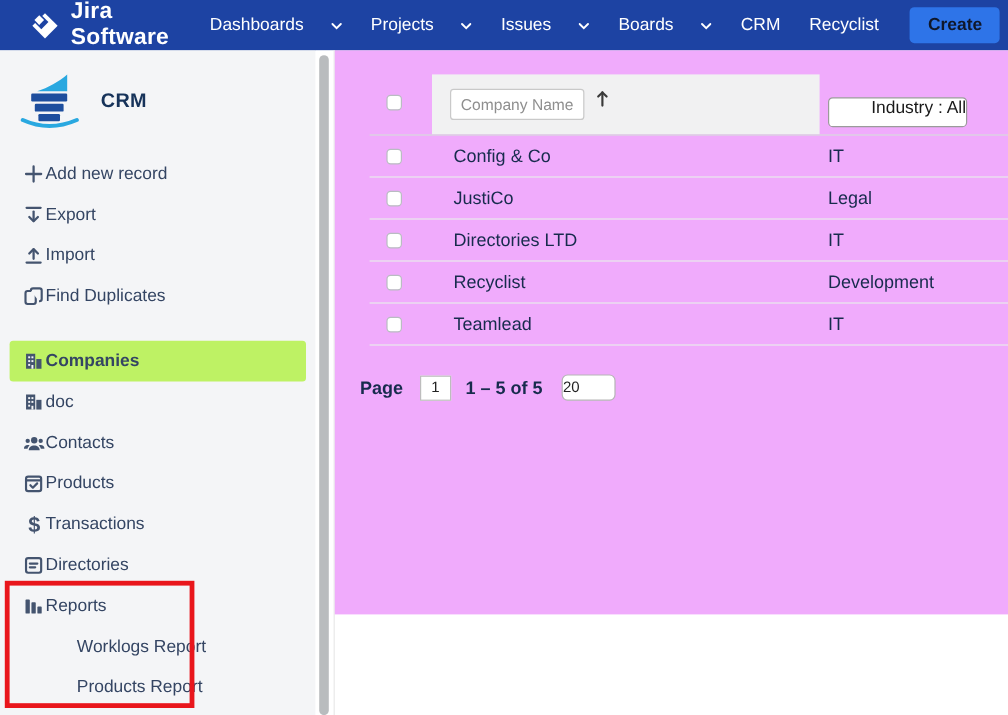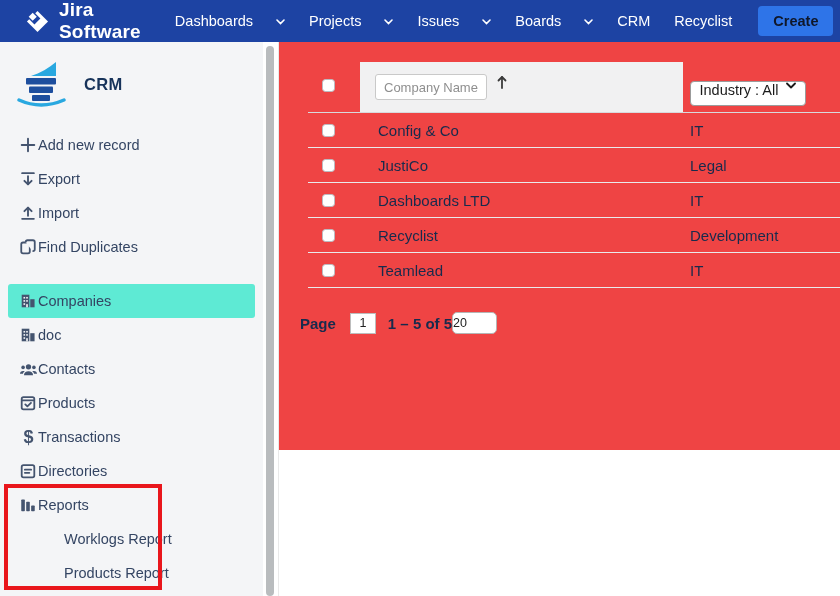--- a/index.html
+++ b/index.html
@@ -20,49 +20,49 @@
 
   
   .sidebar { position:relative; width:263px; height:554px; background:#f4f5f7; flex:none; }
   .logo-row { display:flex; align-items:center; gap:16px; margin:16px 0 0 16px; height:52px; }
   .app-title { font-size:16.5px; font-weight:700; color:#17335a; letter-spacing:.3px; }
   ul.side-list { list-style:none; }
   ul.actions { margin-top:18px; }
   ul.sections { margin-top:20px; }
   .side-item { display:flex; align-items:center; height:34px; margin:0 8px; padding-left:10px; border-radius:3px; color:#344563; font-size:14.5px; cursor:pointer; }
   .side-item .ic { width:20px; height:20px; flex:none; display:flex; align-items:center; justify-content:center; color:#44546f; }
-  .side-item.selected { background:#5eead4; }
+  .side-item.selected { background:#bef264;font-weight:bold; }
   .side-item.sub { padding-left:56px; }
   .annotation-box { position:absolute; left:4px; top:442px; width:158px; height:106px; border:4px solid #e9161c; pointer-events:none; z-index:5; }
 
   
   .scroll-strip { position:relative; width:16px; height:554px; background:#fff; flex:none; border-right:1px solid #e9e9e9; }
   .scroll-thumb { position:absolute; left:3px; top:4px; width:8px; height:550px; background:#b9bcbe; border-radius:4px; }
 
   
-  .content { position:relative; flex:1; height:408px; background:#ef4444; }
+  .content { position:relative; flex:1; height:470px; background:#f0abfc; }
   .header-band { position:absolute; left:81px; top:20px; width:323px; height:50px; background:#f1f1f2; }
   .cbx { appearance:none; -webkit-appearance:none; width:13px; height:13px; border:1px solid #b9bcc2; border-radius:3.5px; background:#fff; cursor:pointer; display:inline-block; }
   .hdr-cbx { position:absolute; left:43px; top:37px; }
   .filter-input { position:absolute; left:96px; top:32px; width:112px; height:26px; border:1px solid #c9c9c9; border-radius:3px; background:#fff; font-family:inherit; font-size:13px; color:#333; padding:0 8px; }
   .filter-input::placeholder { color:#8f8f8f; }
   .sort-arrow { position:absolute; left:216px; top:31px; color:#3a3a3a; }
-  .industry-select { position:absolute; left:411px; top:39px; width:116px; height:25px; border:1px solid #9b9b9b; border-radius:4px; background:#fff; display:flex; align-items:flex-start; justify-content:center; gap:8px; font-size:14.5px; color:#1a1a1a; cursor:pointer; }
+  .industry-select { position:absolute; left:411px; top:39px; width:116px; height:25px; border:1px solid #9b9b9b; border-radius:4px; background:#fff; display:flex; align-items:flex-end; justify-content:center; gap:8px; font-size:14.5px; color:#1a1a1a; cursor:pointer;flex-direction:column; }
 
   .rows { position:absolute; left:29px; right:0; top:70px; border-top:1px solid #d8dadd; }
   .row { position:relative; height:35px; border-bottom:1px solid #e9eaec; display:flex; align-items:center; color:#172b4d; font-size:15px; }
   .row .cbx { position:absolute; left:14px; top:11px; }
   .row .company { position:absolute; left:70px; }
   .row .industry { position:absolute; left:382px; }
 
   .pagination { position:absolute; left:21px; top:270px; display:flex; align-items:center; color:#172b4d; font-size:15px; }
   .page-label { font-weight:600; }
   .page-input { margin-left:14px; width:26px; height:21px; border:1px solid #bdbdbd; background:#fff; font-family:inherit; font-size:12.5px; color:#222; text-align:center; }
   .range-text { margin-left:12px; font-weight:700; }
-  .size-select { width:45px; height:22px; border:1px solid #b5b5b5; border-radius:5px; background:#fff; display:flex; align-items:center; cursor:pointer; overflow:hidden;gap:48px; }
+  .size-select { margin-left:16px; width:45px; height:22px; border:1px solid #b5b5b5; border-radius:5px; background:#fff; display:flex; align-items:center; cursor:pointer; overflow:hidden;gap:48px; }
   .size-value { flex:1; text-align:center; font-size:12.5px; color:#222; }
   .stepper { width:15px; height:100%; background:linear-gradient(#fbfbfb,#d9d9d9); border-left:1px solid #c6c6c6; display:flex; align-items:center; justify-content:center; }
 </style>
 </head>
 <body>
 
 <div class="stage">
 
   <nav class="navbar">
     <div class="brand">
@@ -290,21 +290,21 @@
           <span class="company">Config &amp; Co</span>
           <span class="industry">IT</span>
         </div>
         <div class="row">
           <input type="checkbox" class="cbx" style="">
           <span class="company">JustiCo</span>
           <span class="industry">Legal</span>
         </div>
         <div class="row">
           <input type="checkbox" class="cbx" style="">
-          <span class="company">Dashboards LTD</span>
+          <span class="company">Directories LTD</span>
           <span class="industry">IT</span>
         </div>
         <div class="row">
           <input type="checkbox" class="cbx" style="">
           <span class="company">Recyclist</span>
           <span class="industry">Development</span>
         </div>
         <div class="row">
           <input type="checkbox" class="cbx" style="">
           <span class="company">Teamlead</span>

